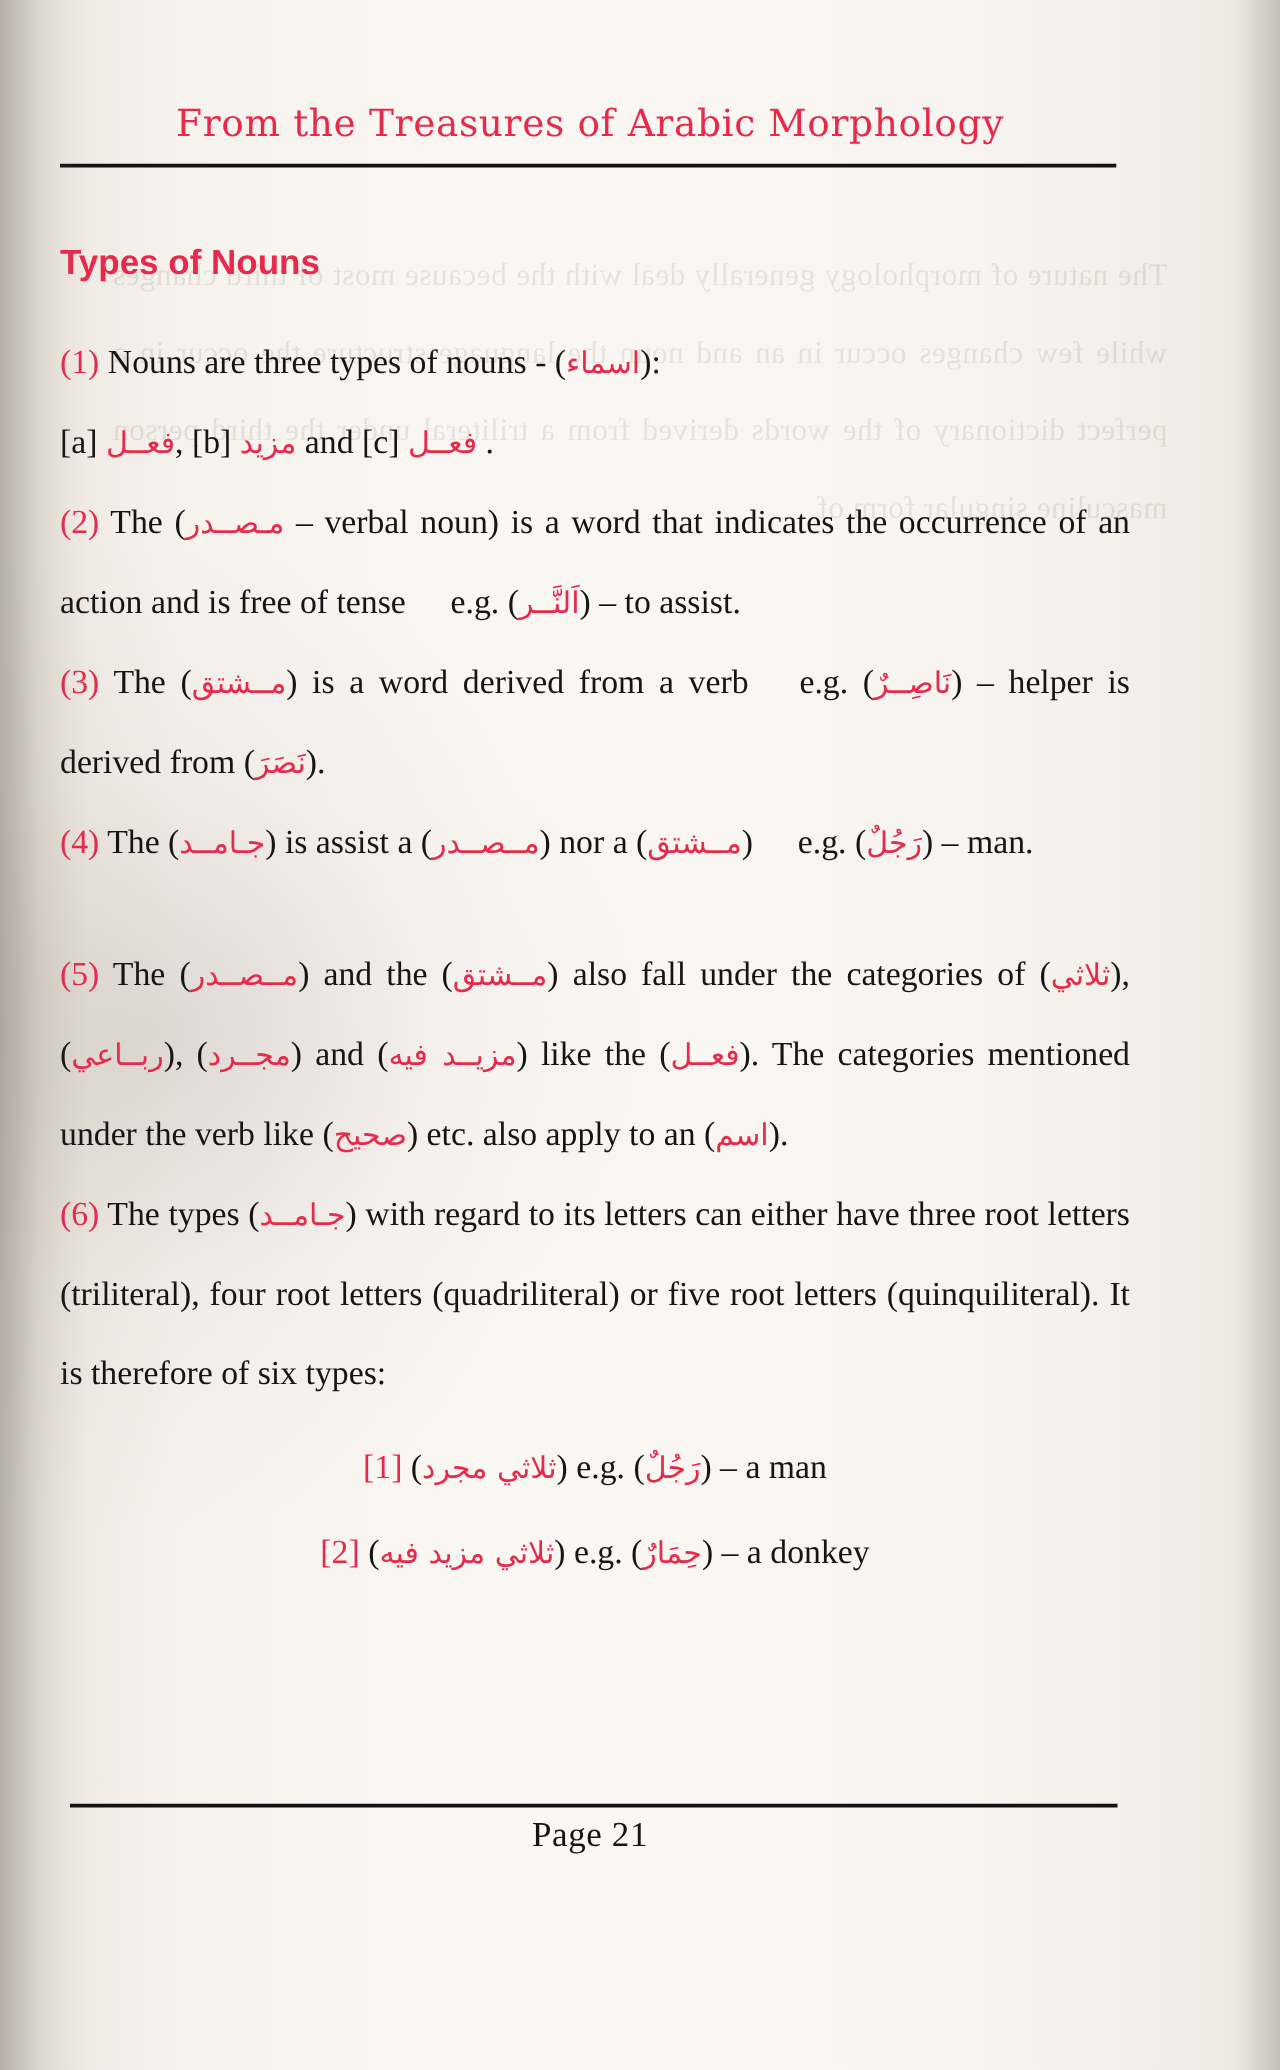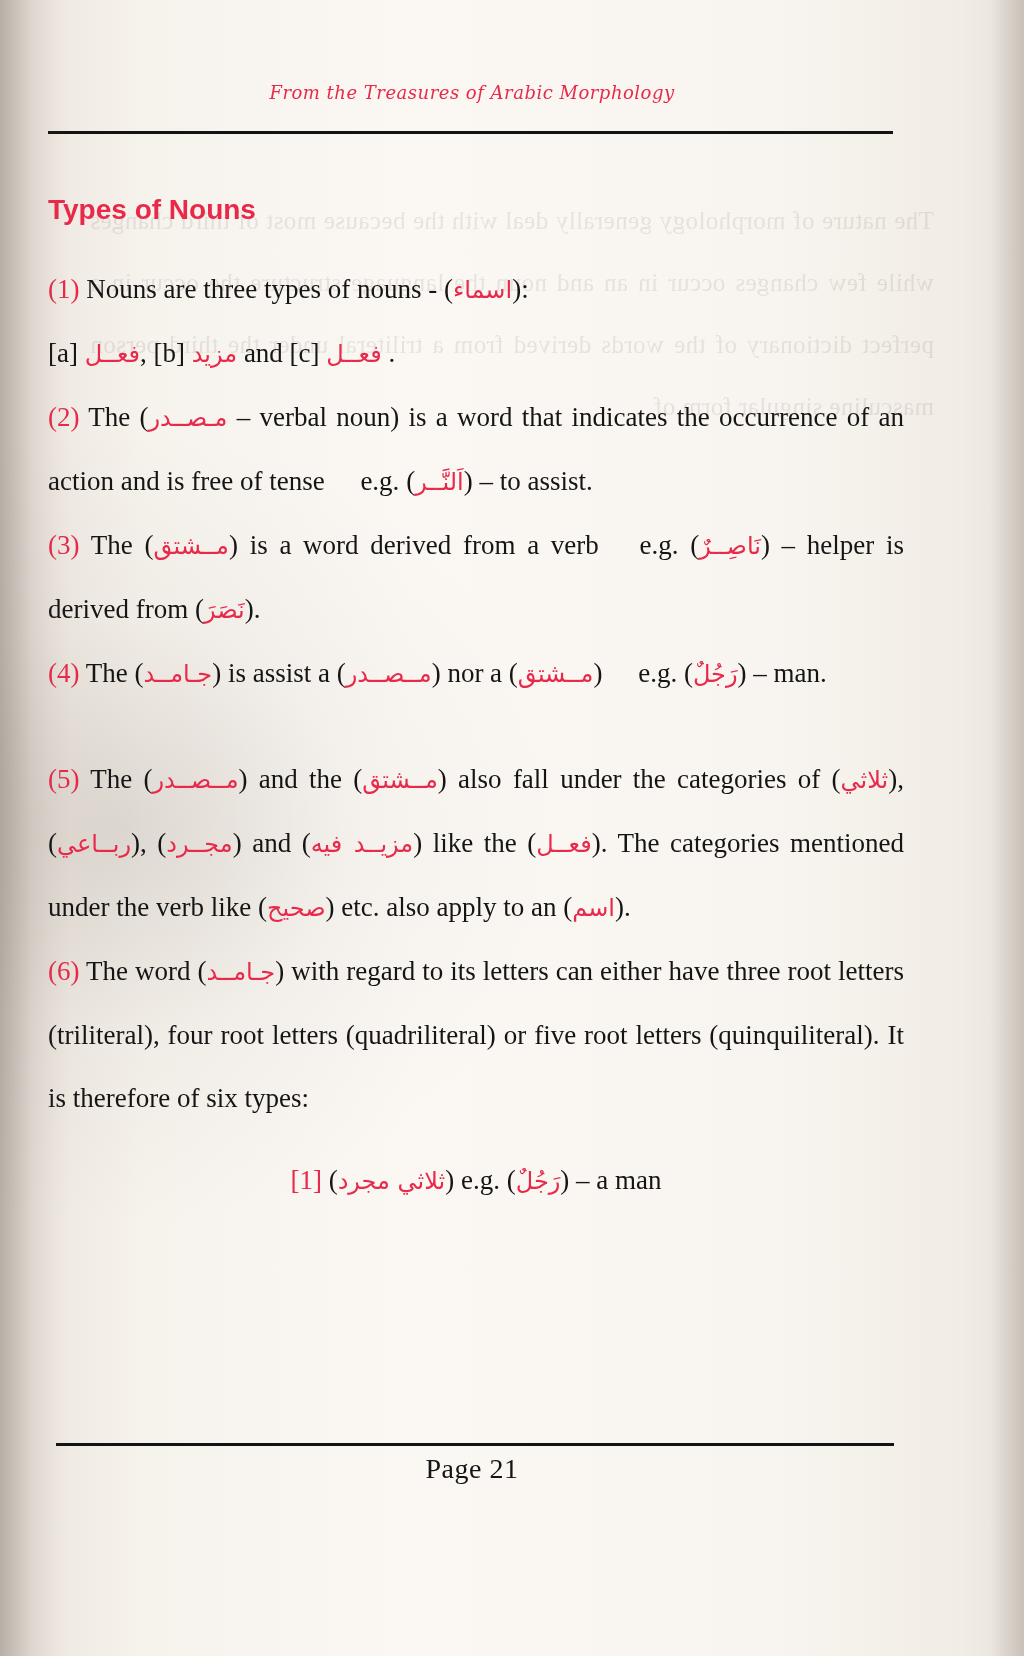--- a/index.html
+++ b/index.html
@@ -46,22 +46,21 @@
     height: 1656px;
   }
   .header {
     position: absolute;
     left: 48px;
     top: 82px;
     width: 848px;
     text-align: center;
     color: #e8294a;
     font-family: "DejaVu Serif", serif;
-    font-style: italic;
-    font-size: 18px;
+    font-size: 30px;
     letter-spacing: 0.5px;
   }
   .header-rule {
     position: absolute;
     left: 48px;
     top: 131px;
     width: 845px;
     height: 3px;
     background: #131313;
   }
@@ -101,21 +100,21 @@
   }
   .eg { font-style: normal; margin-left: 29px; }
   .gap { height: 42px; }
   .list {
     margin: 10px 0 0 0;
     padding: 0;
     list-style: none;
   }
   .list li {
     text-align: center;
-    line-height: 80px;
+    line-height: 67px;
     direction: ltr;
   }
   .idx { color: #e8294a; }
   .footer-rule {
     position: absolute;
     left: 56px;
     top: 1443px;
     width: 838px;
     height: 3px;
     background: #131313;
@@ -181,27 +180,30 @@
         <span class="num">(4)</span><span> The (</span><span class="ar">جـامــد</span><span>) is assist a (</span><span class="ar">مــصــدر</span><span>) nor a (</span><span class="ar">مــشتق</span><span>) </span><span class="eg">e.g.</span><span> (</span><span class="ar">رَجُلٌ</span><span>) – man.</span>
       </p>
 
       <div class="gap"></div>
 
       <p class="para">
         <span class="num">(5)</span><span> The (</span><span class="ar">مــصــدر</span><span>) and the (</span><span class="ar">مــشتق</span><span>) also fall under the categories of (</span><span class="ar">ثلاثي</span><span>), (</span><span class="ar">ربــاعي</span><span>), (</span><span class="ar">مجــرد</span><span>) and (</span><span class="ar">مزيــد فيه</span><span>) like the (</span><span class="ar">فعــل</span><span>). The categories mentioned under the verb like (</span><span class="ar">صحيح</span><span>) etc. also apply to an (</span><span class="ar">اسم</span><span>).</span>
       </p>
 
       <p class="para">
-        <span class="num">(6)</span><span> The word (</span><span class="ar">جـامــد</span><span>) with regard to its letters can either have three root letters (triliteral), four root letters (quadriliteral) or five root letters (quinquiliteral). It is therefore of six types:</span>
+        <span class="num">(6)</span><span> The types (</span><span class="ar">جـامــد</span><span>) with regard to its letters can either have three root letters (triliteral), four root letters (quadriliteral) or five root letters (quinquiliteral). It is therefore of six types:</span>
       </p>
 
       <ul class="list">
         <li>
           <span class="idx">[1]</span><span> (</span><span class="ar">ثلاثي مجرد</span><span>) e.g. (</span><span class="ar">رَجُلٌ</span><span>) – a man</span>
         </li>
+        <li>
+          <span class="idx">[2]</span><span> (</span><span class="ar">ثلاثي مزيد فيه</span><span>) e.g. (</span><span class="ar">حِمَارٌ</span><span>) – a donkey</span>
+        </li>
       </ul>
 
     </div>
 
     <div class="footer-rule"></div>
     <div class="footer">Page 21</div>
 
   </div>
 
   <div class="edge-shadow"></div>

